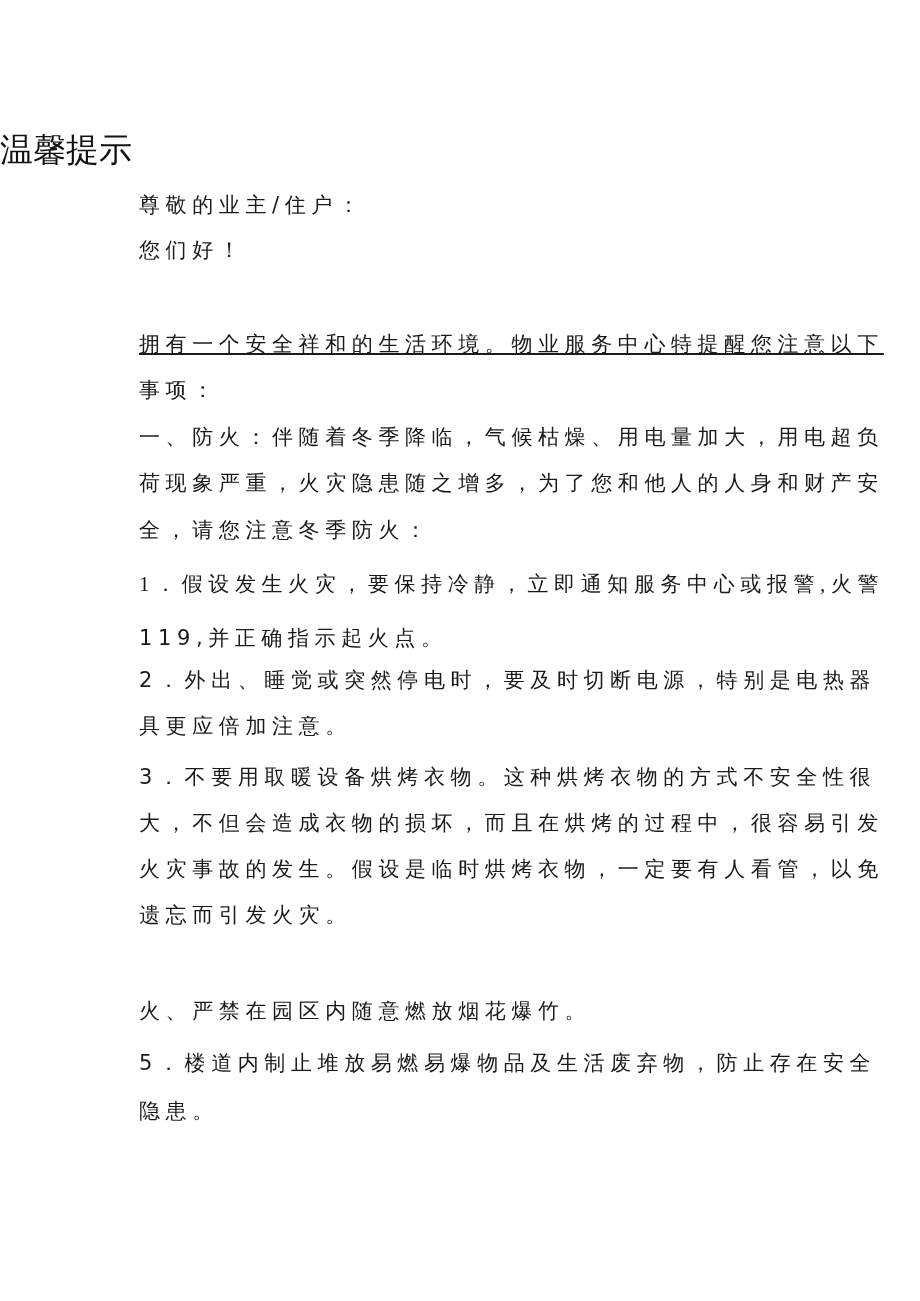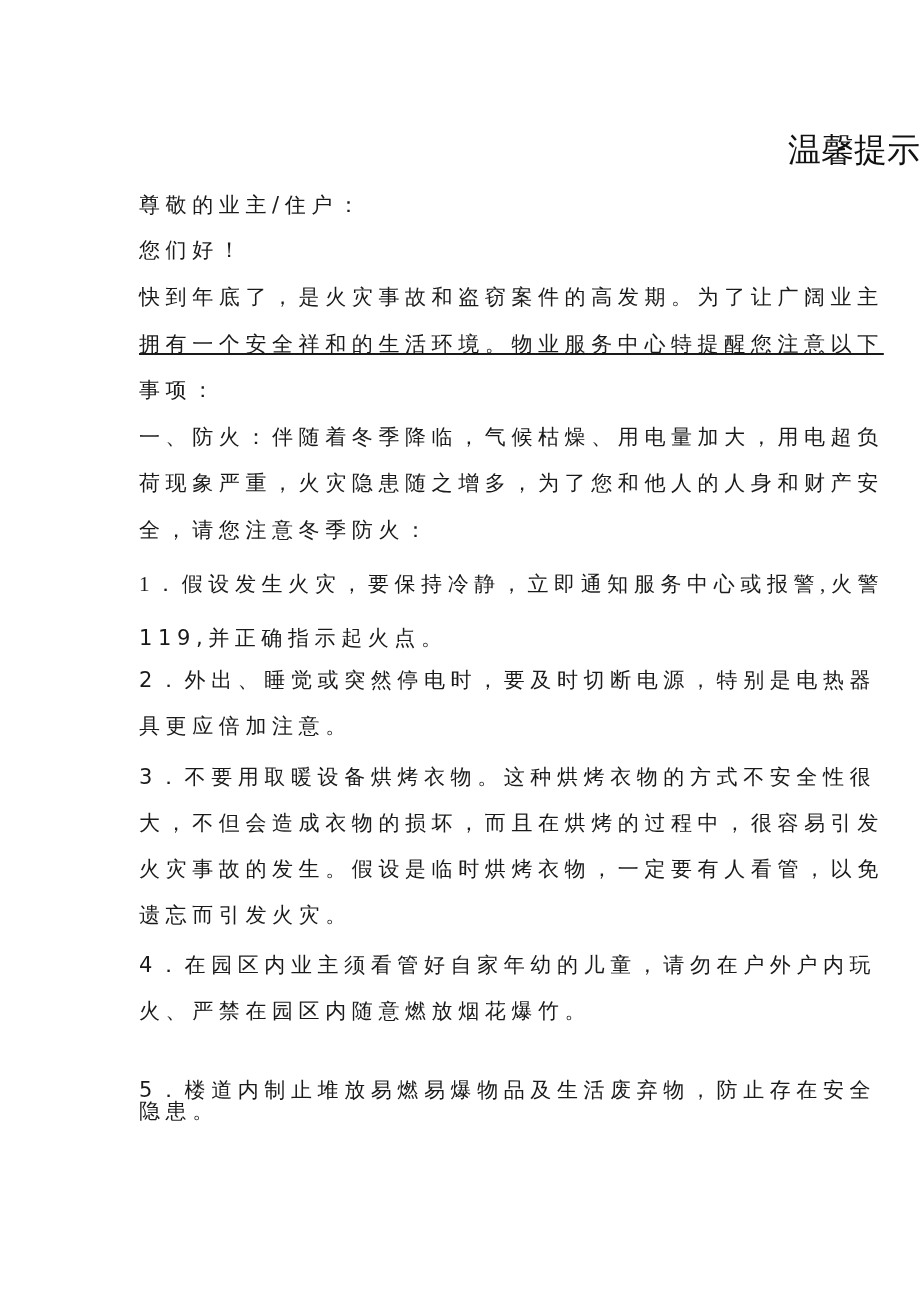--- a/index.html
+++ b/index.html
@@ -19,21 +19,21 @@
     position: absolute;
     left: 0; top: 0;
     width: 920px; height: 1301px;
     background: #ffffff;
   }
   .title {
     position: absolute;
     left: 0;
     width: 920px;
     top: 128px;
-    text-align: right;
+    text-align: left;
     font-size: 33px;
     line-height: 44px;
     font-weight: normal;
     letter-spacing: 0px;
     color: #111;
     margin: 0;
   }
   .line {
     position: absolute;
     left: 139px;
@@ -47,31 +47,29 @@
   }
 </style>
 </head>
 <body>
 
 <div class="page">
   <h1 class="title">温馨提示</h1>
 
   <p class="line" style="top: 191px;">尊敬的业主/住户：</p>
   <p class="line" style="top: 236px;">您们好！</p>
-  <p class="line" style="top: 283px;">快到年底了，是火灾事故和盗窃案件的高发期。为了让广阔业主</p>
   <p class="line" style="top: 330px; text-decoration: underline;">拥有一个安全祥和的生活环境。物业服务中心特提醒您注意以下</p>
   <p class="line" style="top: 376px;">事项：</p>
   <p class="line" style="top: 423px;">一、防火：伴随着冬季降临，气候枯燥、用电量加大，用电超负</p>
   <p class="line" style="top: 469px;">荷现象严重，火灾隐患随之增多，为了您和他人的人身和财产安</p>
   <p class="line" style="top: 516px;">全，请您注意冬季防火：</p>
   <p class="line" style="top: 570px; font-family: Liberation Serif, serif;">1．假设发生火灾，要保持冷静，立即通知服务中心或报警,火警</p>
   <p class="line" style="top: 616px; margin-top: 8px;">119,并正确指示起火点。</p>
   <p class="line" style="top: 666px;">2．外出、睡觉或突然停电时，要及时切断电源，特别是电热器</p>
   <p class="line" style="top: 712px;">具更应倍加注意。</p>
   <p class="line" style="top: 763px;">3．不要用取暖设备烘烤衣物。这种烘烤衣物的方式不安全性很</p>
   <p class="line" style="top: 809px;">大，不但会造成衣物的损坏，而且在烘烤的过程中，很容易引发</p>
   <p class="line" style="top: 855px;">火灾事故的发生。假设是临时烘烤衣物，一定要有人看管，以免</p>
   <p class="line" style="top: 901px;">遗忘而引发火灾。</p>
-  <p class="line" style="top: 951px;">4．在园区内业主须看管好自家年幼的儿童，请勿在户外户内玩</p>
   <p class="line" style="top: 997px;">火、严禁在园区内随意燃放烟花爆竹。</p>
-  <p class="line" style="top: 1076px;">5．楼道内制止堆放易燃易爆物品及生活废弃物，防止存在安全</p>
+  <p class="line" style="top: 1049px;">5．楼道内制止堆放易燃易爆物品及生活废弃物，防止存在安全</p>
   <p class="line" style="top: 1097px;">隐患。</p>
 </div>
 
 </body></html>

